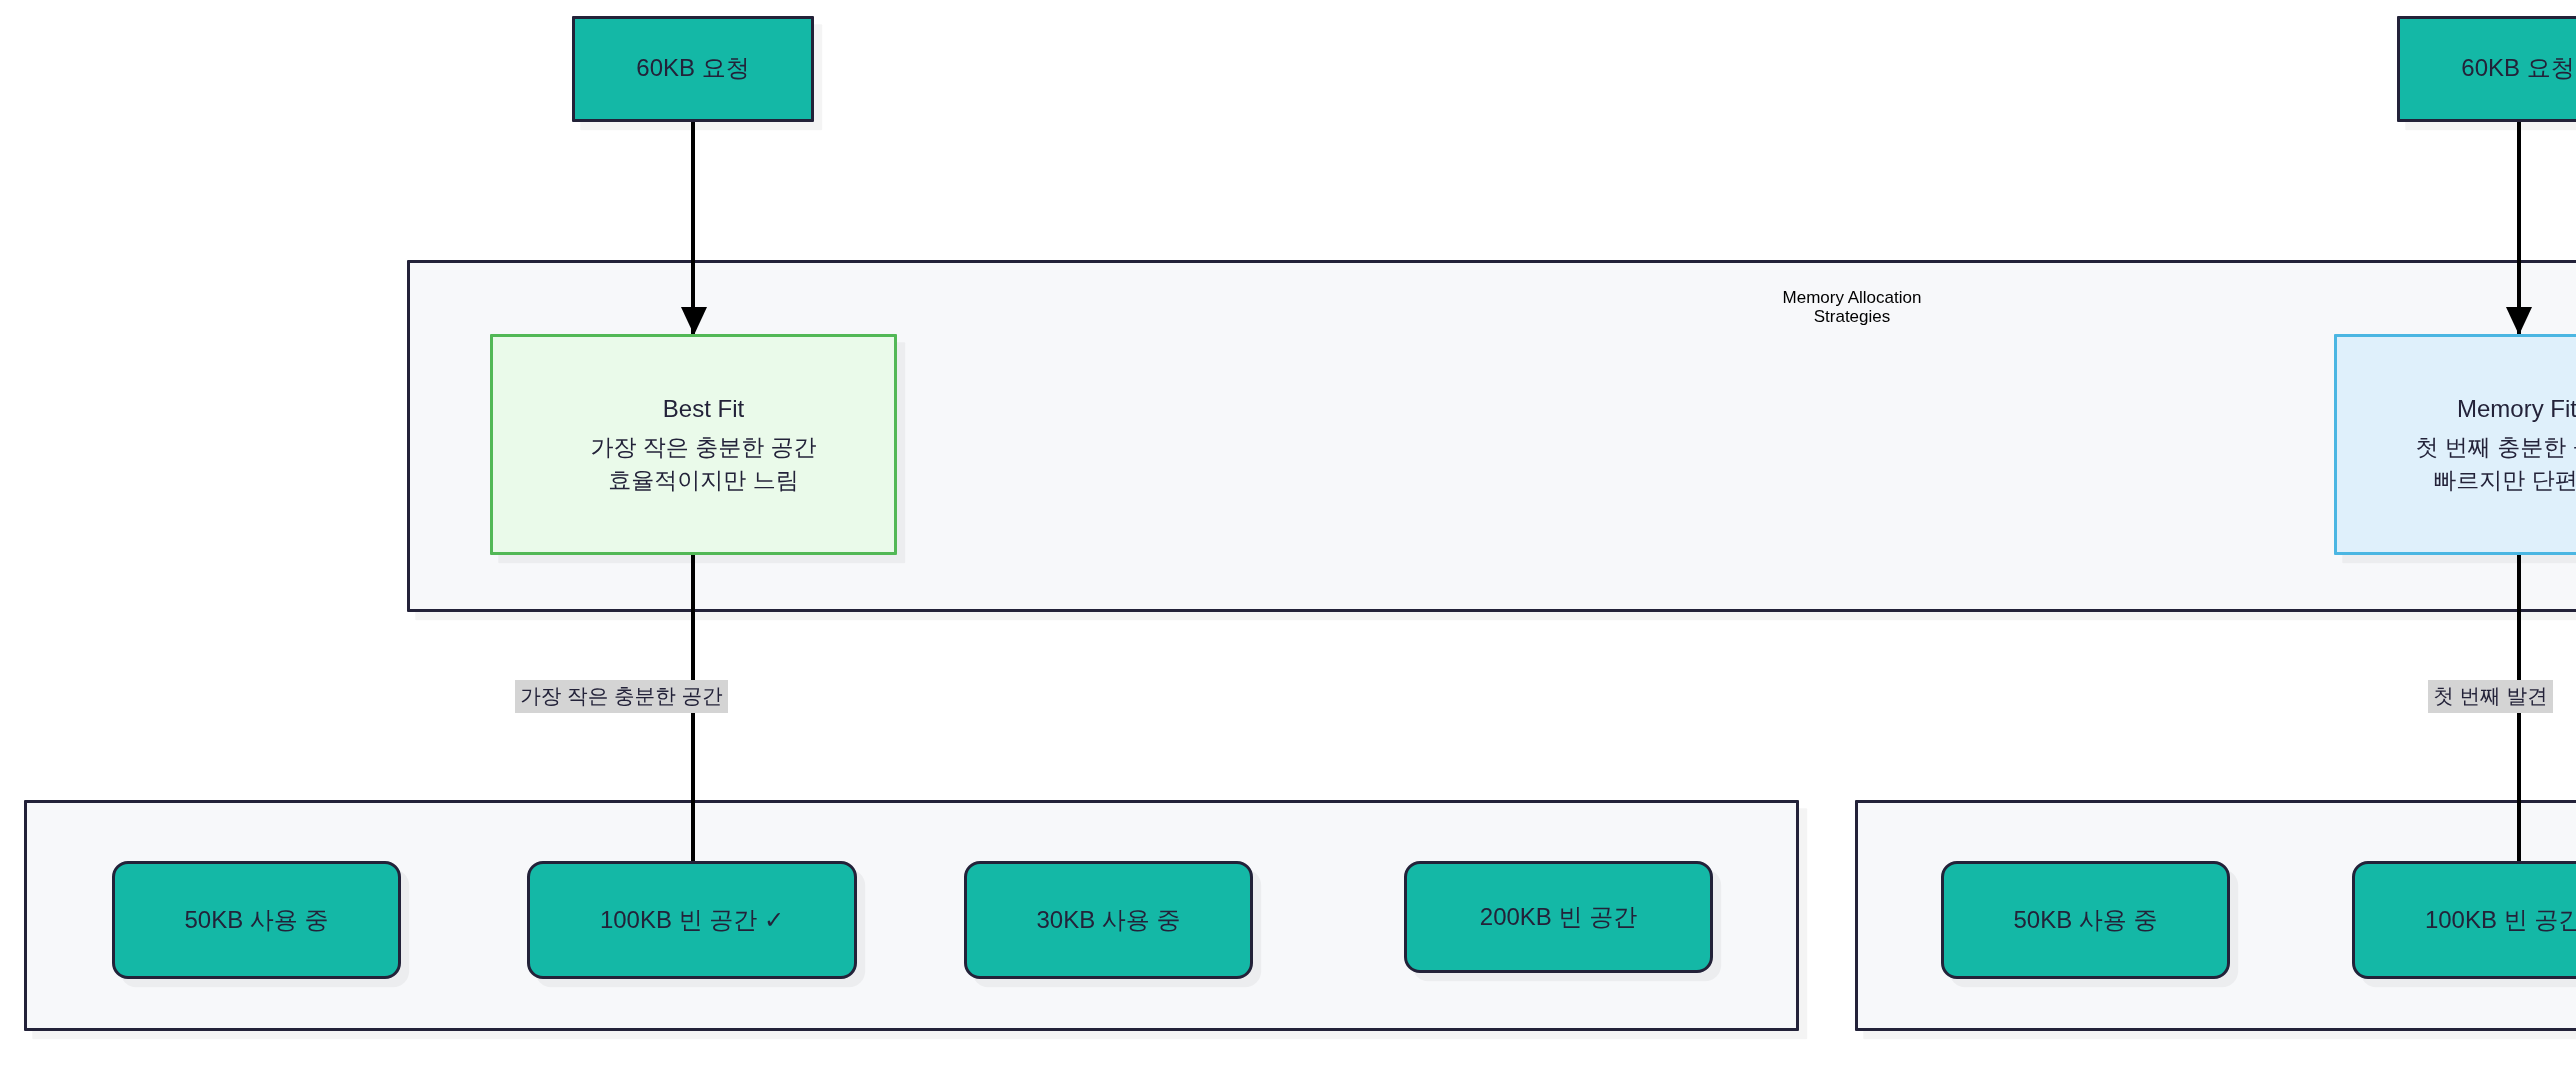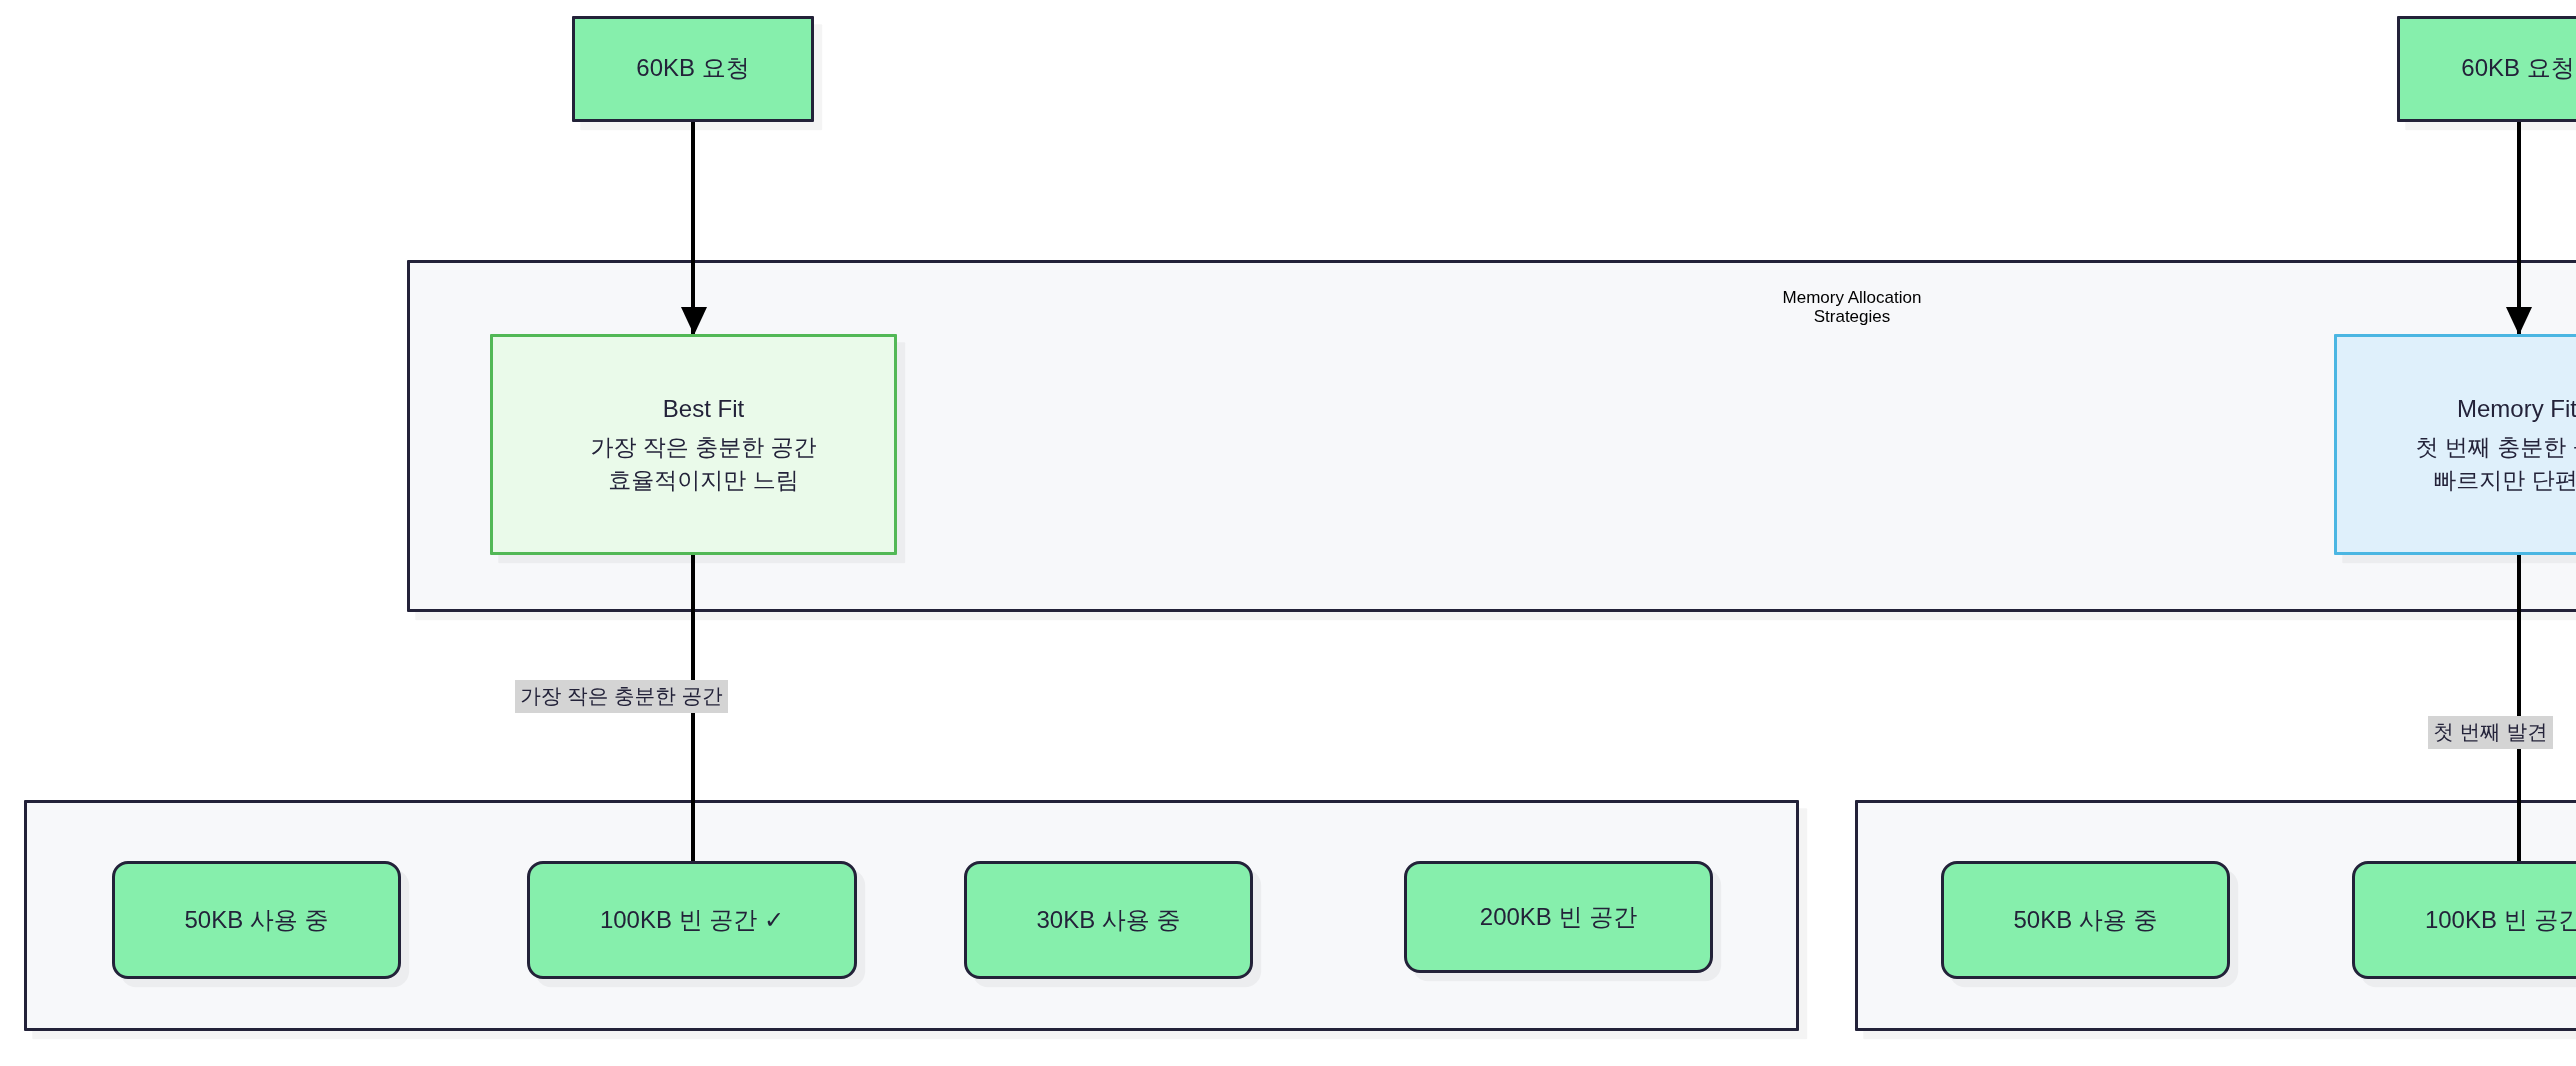--- a/index.html
+++ b/index.html
@@ -8,21 +8,21 @@
     font-family:"Liberation Sans","DejaVu Sans",sans-serif;
     color:#232239;
   }
   #stage{position:absolute;left:0;top:0;width:3648px;height:1066px;}
 
   
   .node{
     position:absolute;box-sizing:border-box;
     display:flex;flex-direction:column;align-items:center;justify-content:center;
     text-align:center;line-height:1.42;
-    background:#86efac;border:3.6px solid #232239;border-radius:1px;
+    background:#14b8a6;border:3.6px solid #232239;border-radius:1px;
     box-shadow:8.2px 8.2px 0 0 rgba(0,0,0,.045);
     z-index:6;
   }
   .node .ln{display:block;white-space:nowrap;}
 
   .node.req{font-size:24px;}
   .node.block{font-size:24px;border-radius:16px;}
 
   .node.strategy{font-size:23px;}
   .node.strategy .ttl{font-size:24px;margin-bottom:5.2px;}
@@ -83,21 +83,21 @@
 
   <div class="edge v" style="left:691px;top:554px;height:337px;"></div>
   <div class="arrowhead" style="left:681px;top:863px;"></div>
 
   <div class="edge v" style="left:2517px;top:554px;height:337px;"></div>
   <div class="arrowhead" style="left:2506px;top:863px;"></div>
 
   <div class="edge-label" style="left:515px;top:680px;">
     <span>가장 작은 충분한 공간</span>
   </div>
-  <div class="edge-label" style="left:2428px;top:716px;">
+  <div class="edge-label" style="left:2428px;top:680px;">
     <span>첫 번째 발견</span>
   </div>
 
   <div class="node req" style="left:572px;top:15.5px;width:242px;height:106px;">
     <span class="ln">60KB 요청</span>
   </div>
 
   <div class="node req" style="left:2397px;top:15.5px;width:242px;height:106px;">
     <span class="ln">60KB 요청</span>
   </div>

